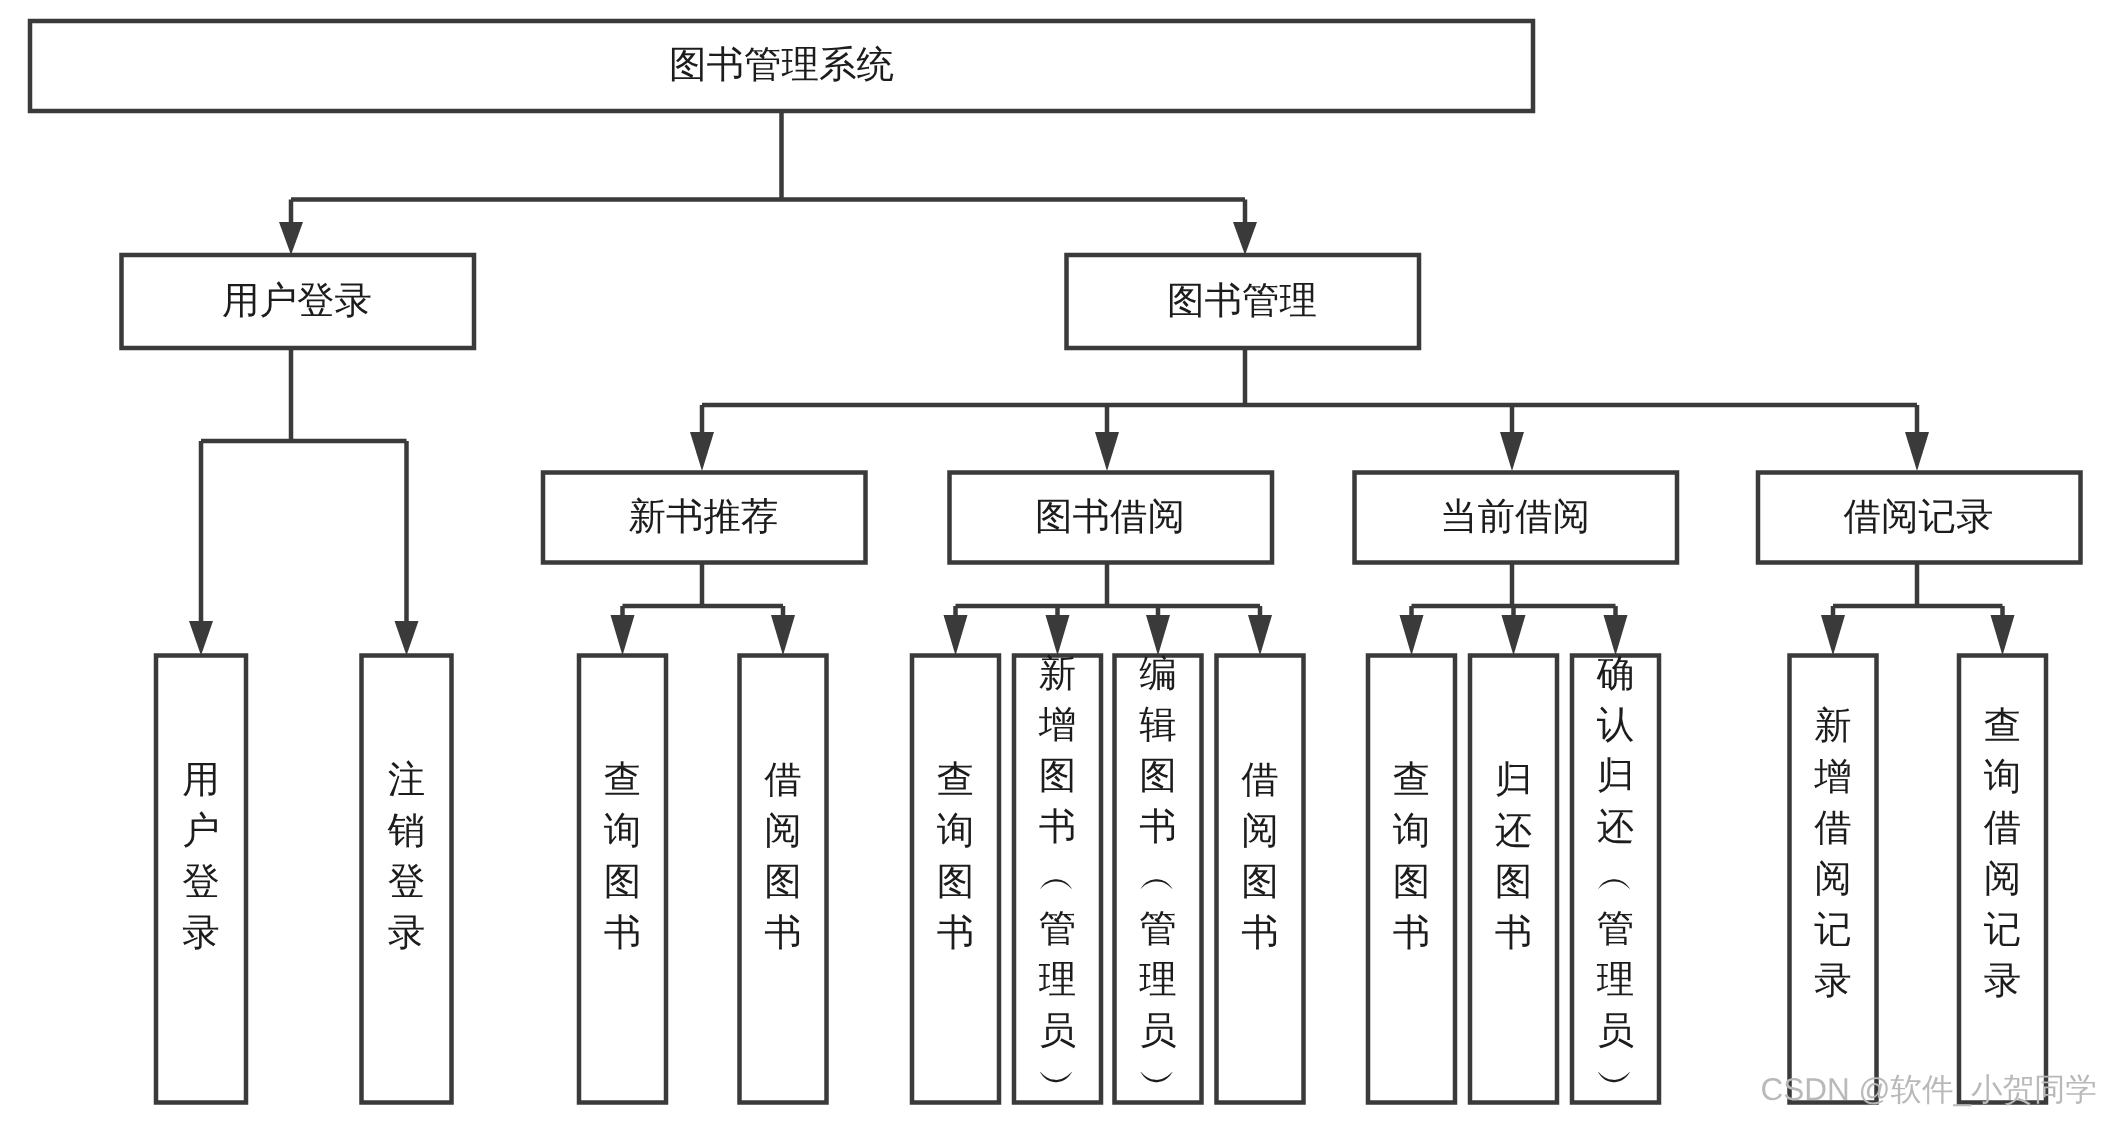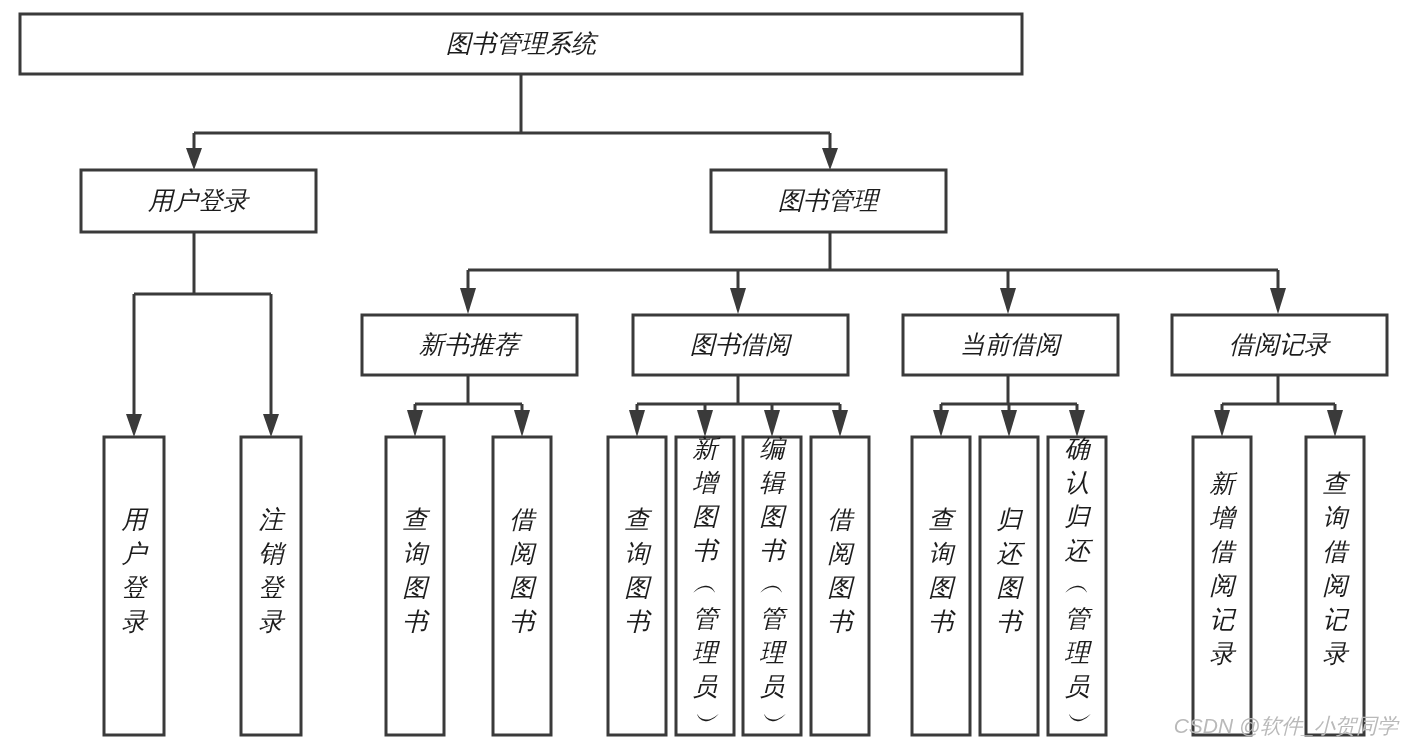--- a/index.html
+++ b/index.html
@@ -9,21 +9,20 @@
   }
   body {
     font-family: "Liberation Sans", "DejaVu Sans", sans-serif;
   }
   #diagram-root {
     position: relative;
     width: 1405px;
     height: 747px;
     background: #ffffff;
     overflow: hidden;
-    font-style: italic;
   }
   svg#flow-svg {
     position: absolute;
     left: 0;
     top: 0;
     width: 1405px;
     height: 747px;
     display: block;
   }
   .node-box {

